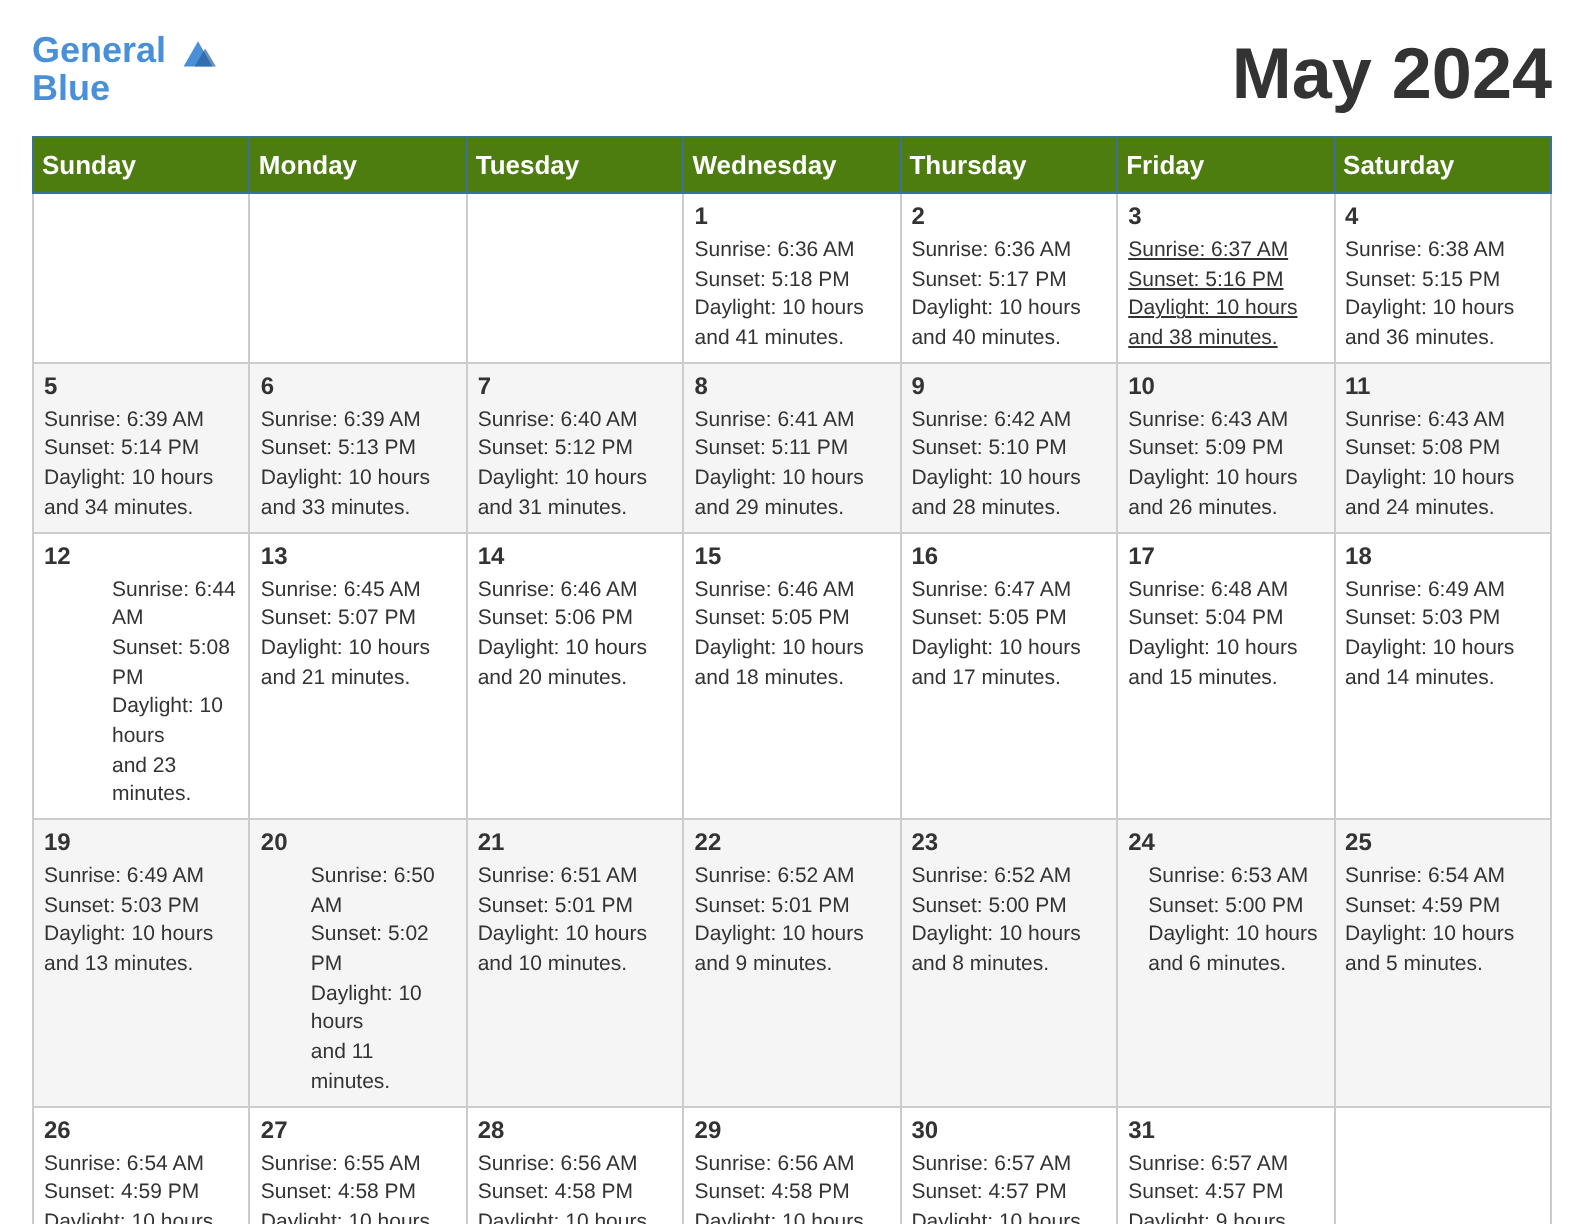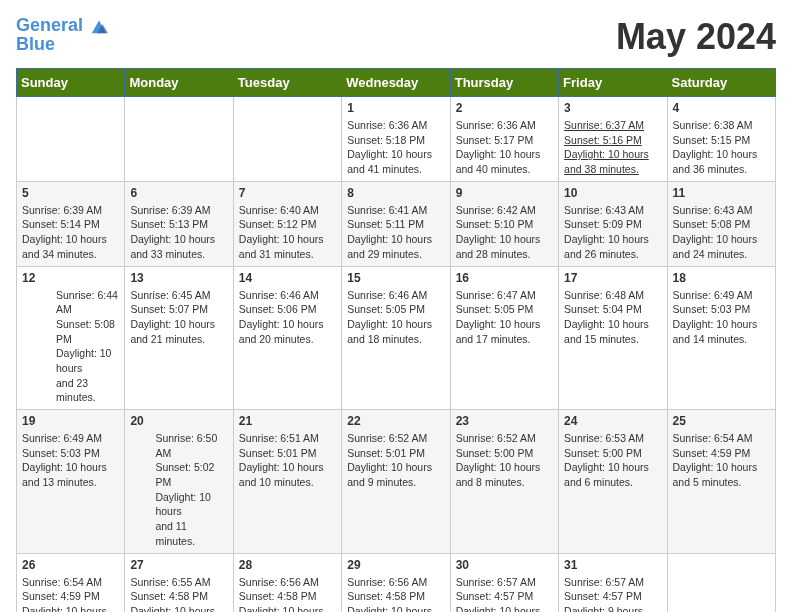--- a/index.html
+++ b/index.html
@@ -291,21 +291,21 @@
         </td>
         <td>
           <span class="day-number">23</span>
           <div class="day-info" style="white-space: pre-line;">Sunrise: 6:52 AM
 Sunset: 5:00 PM
 Daylight: 10 hours
 and 8 minutes.</div>
         </td>
         <td>
           <span class="day-number">24</span>
-          <div class="day-info" style="white-space: pre-line;">Sunrise: 6:53 AM
+          <div class="day-info" style="white-space: pre-line; margin-left: 10px;">Sunrise: 6:53 AM
 Sunset: 5:00 PM
 Daylight: 10 hours
 and 6 minutes.</div>
         </td>
         <td>
           <span class="day-number">25</span>
           <div class="day-info" style="white-space: pre-line;">Sunrise: 6:54 AM
 Sunset: 4:59 PM
 Daylight: 10 hours
 and 5 minutes.</div>

